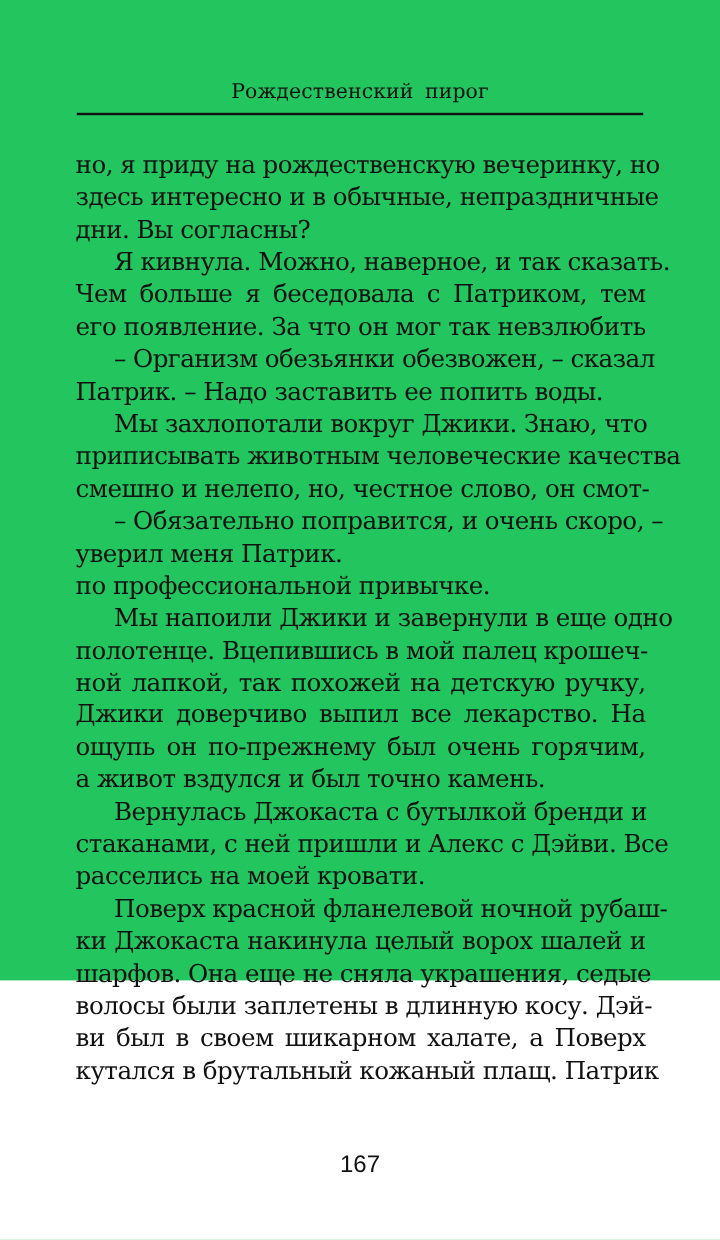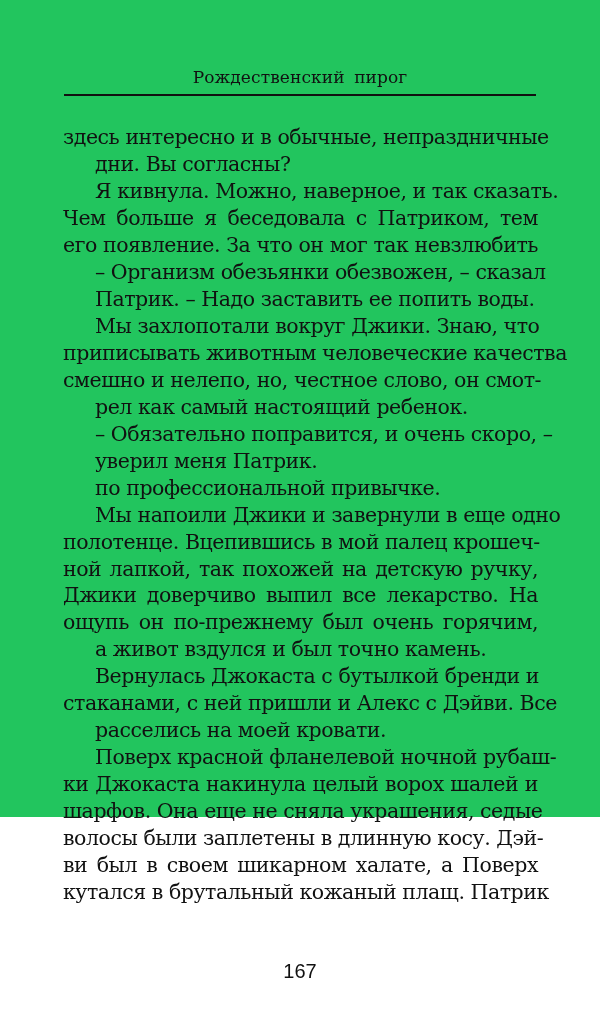--- a/index.html
+++ b/index.html
@@ -10,45 +10,45 @@
     text-align:center; font-family:"DejaVu Serif", serif; font-size:17px;
     color:#111; word-spacing:4px; letter-spacing:0.1px;
   }
   .rule { position:absolute; left:64px; width:472px; top:94px; height:0; border-top:2px solid #111; }
   .body-text {
     position:absolute; left:63px; width:475px; top:124px;
     font-family:"DejaVu Serif", serif; font-size:20.5px; line-height:26.97px;
     color:#111; letter-spacing:-0.45px;
   }
   .line { display:block; height:26.97px; white-space:nowrap; text-align:justify; text-align-last:justify; }
-  .line.last { text-align-last:left;margin-left:32px; }
+  .line.last { text-align-last:left; }
   .line.indent { padding-left:32px; }
   .page-number {
     position:absolute; left:0; width:600px; top:960px; text-align:center;
     font-family:Liberation Sans, sans-serif; font-size:20px; color:#111;
   }
 </style>
 </head>
 <body>
 
 <div class="page">
   <div class="running-head">Рождественский  пирог</div>
   <div class="rule"></div>
   <div class="body-text" id="body-text">
+      <span class="line">но, я приду на рождественскую вечеринку, но</span>
       <span class="line">здесь интересно и в обычные, непраздничные</span>
       <span class="line last">дни. Вы согласны?</span>
       <span class="line indent">Я кивнула. Можно, наверное, и так сказать.</span>
       <span class="line">Чем больше я беседовала с Патриком, тем</span>
       <span class="line">его появление. За что он мог так невзлюбить</span>
       <span class="line indent">– Организм обезьянки обезвожен, – сказал</span>
       <span class="line last">Патрик. – Надо заставить ее попить воды.</span>
       <span class="line indent">Мы захлопотали вокруг Джики. Знаю, что</span>
       <span class="line">приписывать животным человеческие качества</span>
       <span class="line">смешно и нелепо, но, честное слово, он смот-</span>
-      <span class="line last">рел как самый настоящий ребенок.</span>
       <span class="line indent">– Обязательно поправится, и очень скоро, –</span>
       <span class="line last">уверил меня Патрик.</span>
       <span class="line last">по профессиональной привычке.</span>
       <span class="line indent">Мы напоили Джики и завернули в еще одно</span>
       <span class="line">полотенце. Вцепившись в мой палец крошеч-</span>
       <span class="line">ной лапкой, так похожей на детскую ручку,</span>
       <span class="line">Джики доверчиво выпил все лекарство. На</span>
       <span class="line">ощупь он по-прежнему был очень горячим,</span>
       <span class="line last">а живот вздулся и был точно камень.</span>
       <span class="line indent">Вернулась Джокаста с бутылкой бренди и</span>

